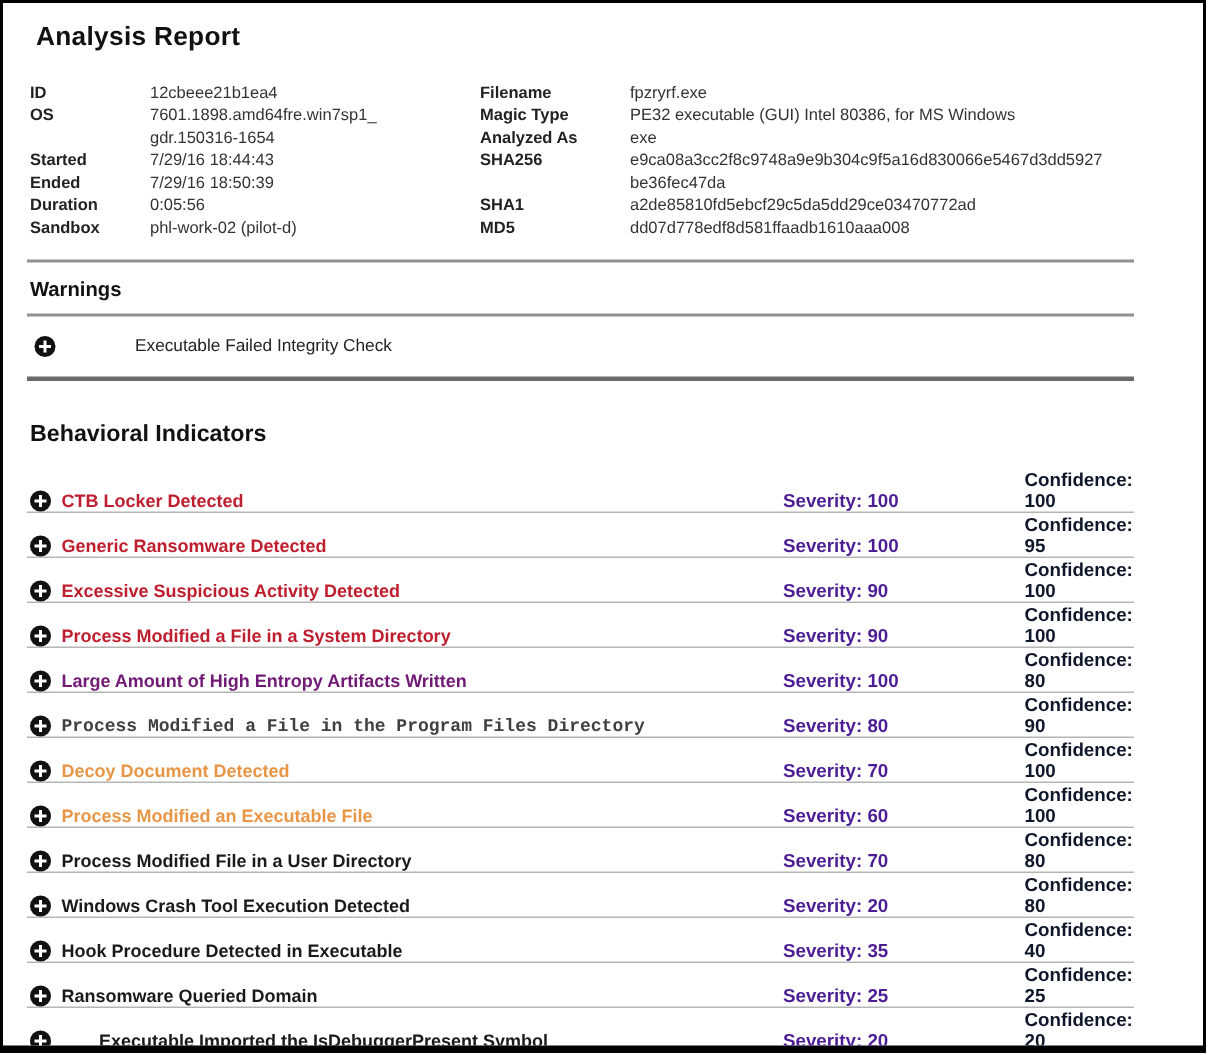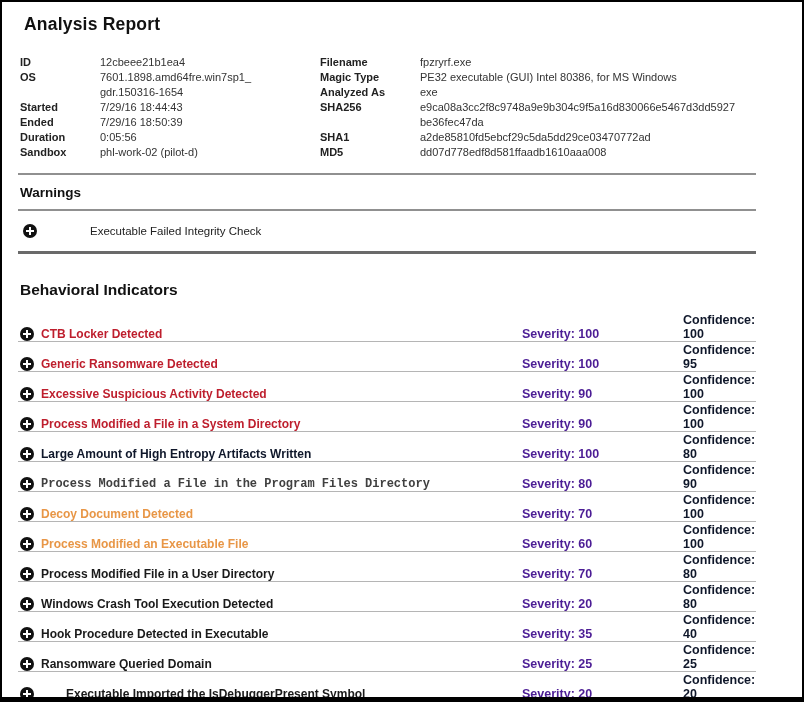--- a/index.html
+++ b/index.html
@@ -141,21 +141,21 @@
         <div class="bi-left">
           <span class="picon"></span>
           <span class="bi-title" style="color: rgb(190, 30, 45);">Process Modified a File in a System Directory</span>
         </div>
         <div class="bi-sev">Severity: 90</div>
         <div class="bi-conf">Confidence: 100</div>
       </div>
       <div class="bi-row">
         <div class="bi-left">
           <span class="picon"></span>
-          <span class="bi-title" style="color: #0f172a;">Large Amount of High Entropy Artifacts Written</span>
+          <span class="bi-title" style="color: #701a75;">Large Amount of High Entropy Artifacts Written</span>
         </div>
         <div class="bi-sev">Severity: 100</div>
         <div class="bi-conf">Confidence: 80</div>
       </div>
       <div class="bi-row">
         <div class="bi-left">
           <span class="picon"></span>
           <span class="bi-title" style="color: #404040; font-family: Liberation Mono, monospace;">Process Modified a File in the Program Files Directory</span>
         </div>
         <div class="bi-sev">Severity: 80</div>

